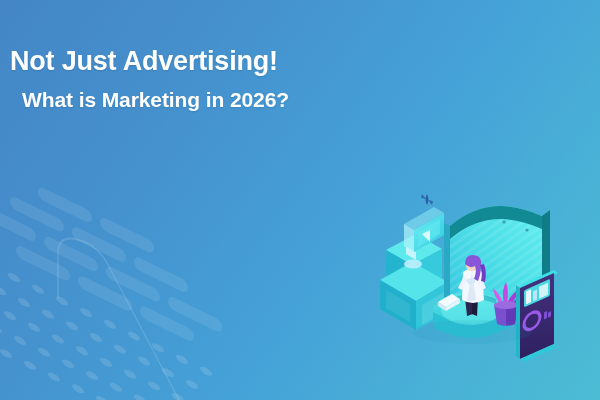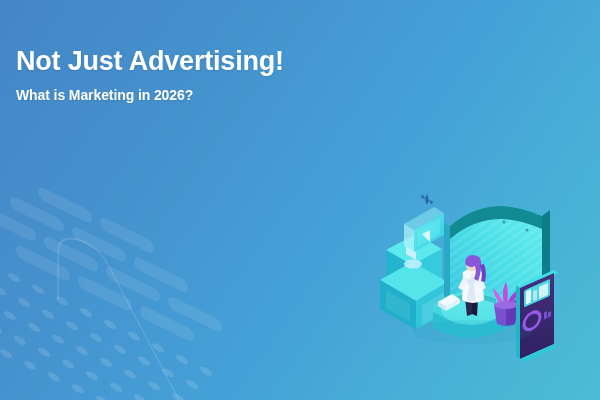--- a/index.html
+++ b/index.html
@@ -11,28 +11,28 @@
   #stage{
     position:relative;width:600px;height:400px;overflow:hidden;
     background:linear-gradient(125deg,#4486c6 0%,#4591cd 28%,#45a2d8 58%,#49b2d6 82%,#4cbcd4 100%);
   }
 
   
   .deco{position:absolute;inset:0;overflow:hidden;pointer-events:none;}
   .deco svg{position:absolute;left:-20px;top:175px;}
 
   
-  .textblock{position:absolute;left:16px;top:47px;}
+  .textblock{position:absolute;left:10px;top:47px;}
   .headline{
     margin:0;color:#ffffff;font-weight:700;font-size:27px;
     letter-spacing:-0.2px;line-height:1.05;
     text-shadow:0 1px 2px rgba(20,60,100,.18);
   }
   .subhead{
-    margin:13px 0 0 0;color:#ffffff;font-weight:700;font-size:14px;
+    margin:13px 0 0 12px;color:#ffffff;font-weight:700;font-size:21px;
     letter-spacing:-0.1px;line-height:1.1;
     text-shadow:0 1px 2px rgba(20,60,100,.16);
   }
 
   
   .illus{position:absolute;left:372px;top:172px;width:200px;height:200px;}
   .illus svg{display:block;}
 </style>
 </head>
 <body>

